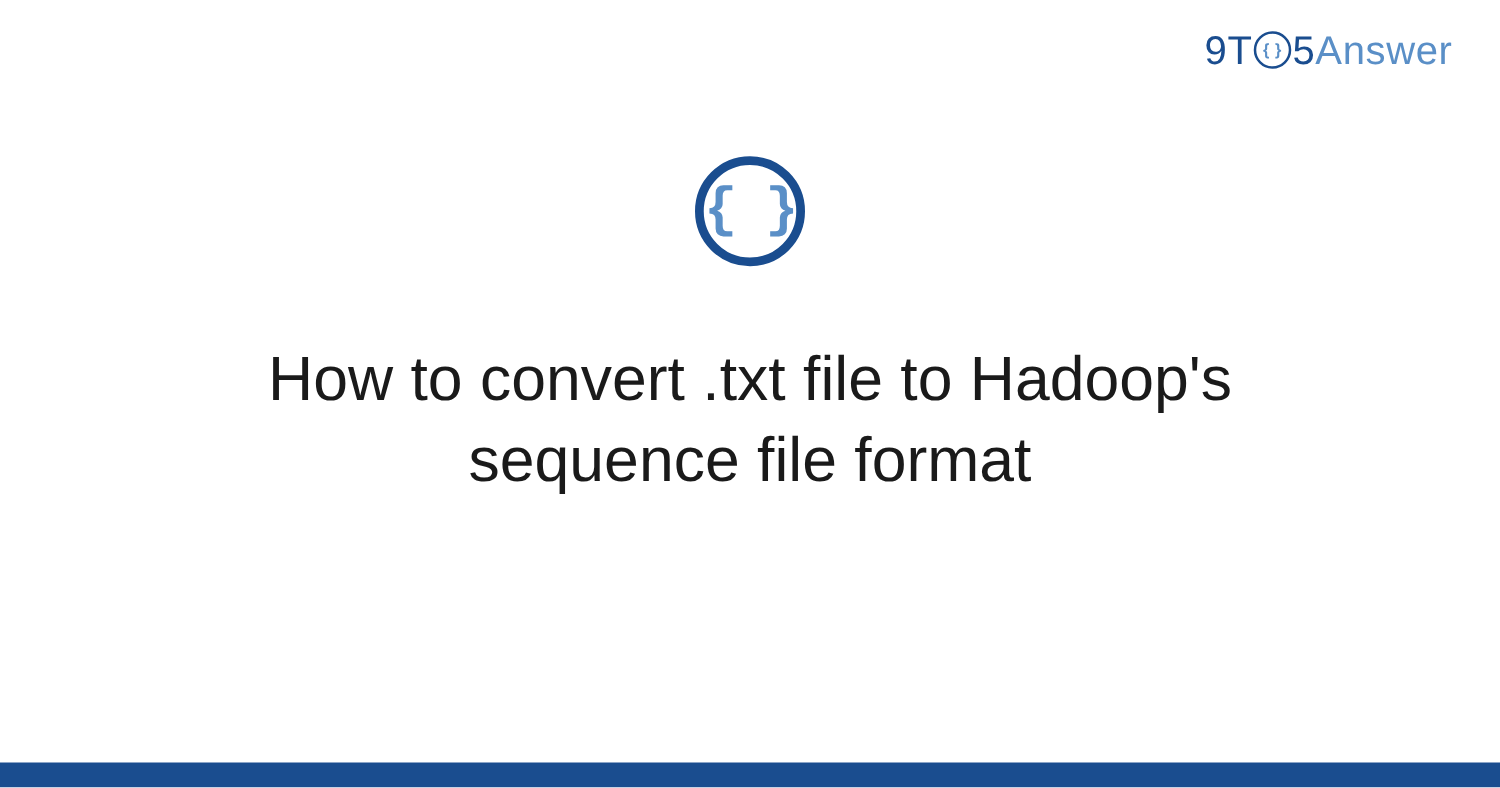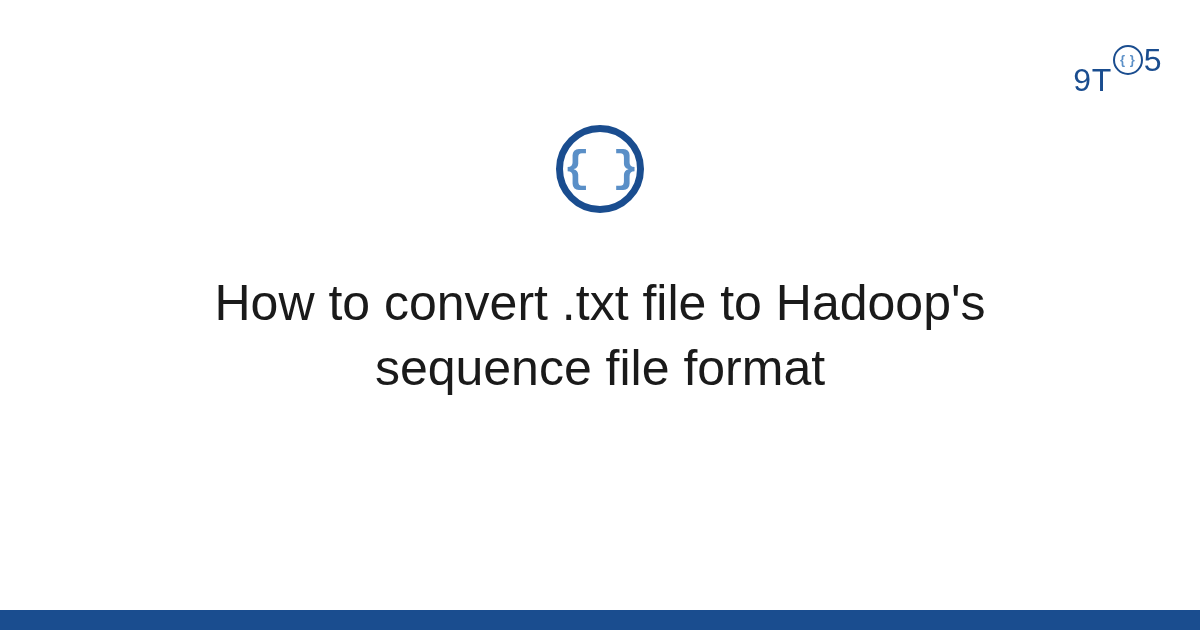--- a/index.html
+++ b/index.html
@@ -21,21 +21,20 @@
       right: 38px;
       display: flex;
       align-items: center;
       font-size: 32px;
       font-weight: 400;
       letter-spacing: 0.5px;
     }
     .logo-9t {
       color: #1a4d8f;
       font-weight: 500;
-      margin-top: 40px;
     }
     .logo-circle {
       display: inline-flex;
       align-items: center;
       justify-content: center;
       width: 30px;
       height: 30px;
       border: 2.5px solid #1a4d8f;
       border-radius: 50%;
       margin: 0 1px;
@@ -103,20 +102,21 @@
   </style>
 </head>
 <body>
 
 <div class="logo-container">
   <span class="logo-9t">9T</span>
   <span class="logo-circle">
     <span class="logo-circle-inner">{ }</span>
   </span>
   <span class="logo-5">5</span>
+  <span class="logo-answer">Answer</span>
 </div>
 
 <div class="center-content">
   <div class="code-icon">
     <span class="code-icon-braces">{ }</span>
   </div>
   <h1 class="title">How to convert .txt file to Hadoop's sequence file format</h1>
 </div>
 
 <div class="footer-bar"></div>

